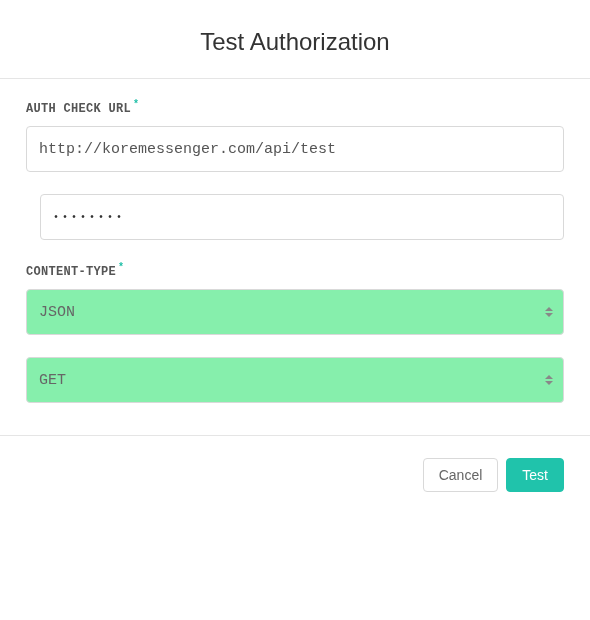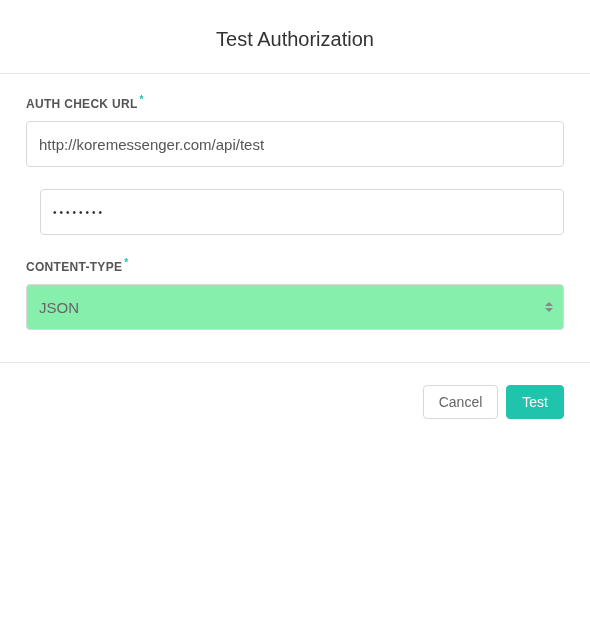--- a/index.html
+++ b/index.html
@@ -14,29 +14,30 @@
       background: #fff;
       color: #333;
       overflow: hidden;
     }
     .modal-header {
       padding: 28px 20px 22px;
       text-align: center;
       border-bottom: 1px solid #e5e5e5;
     }
     .modal-header h1 {
-      font-size: 20px;
+      font-size: 24px;
       font-weight: 400;
       color: #333;
     }
     .modal-body {
       padding: 20px 26px 10px;
     }
     .field {
       margin-bottom: 22px;
+      font-family: Liberation Mono, monospace;
     }
     .field.indented {
       margin-left: 14px;
     }
     .field-label {
       display: block;
       font-size: 12px;
       font-weight: 700;
       letter-spacing: 0.3px;
       color: #555;
@@ -156,20 +157,27 @@
     <div class="select-wrap">
       <span class="select-value">JSON</span>
       <span class="select-arrows">
         <span class="tri-up"></span>
         <span class="tri-down"></span>
       </span>
     </div>
   </div>
 
   <div class="field">
+    <div class="select-wrap">
+      <span class="select-value">GET</span>
+      <span class="select-arrows">
+        <span class="tri-up"></span>
+        <span class="tri-down"></span>
+      </span>
+    </div>
   </div>
 
 </div>
 
 <div class="modal-footer">
   <button class="btn btn-secondary">Cancel</button>
   <button class="btn btn-primary">Test</button>
 </div>
 
 </body></html>

